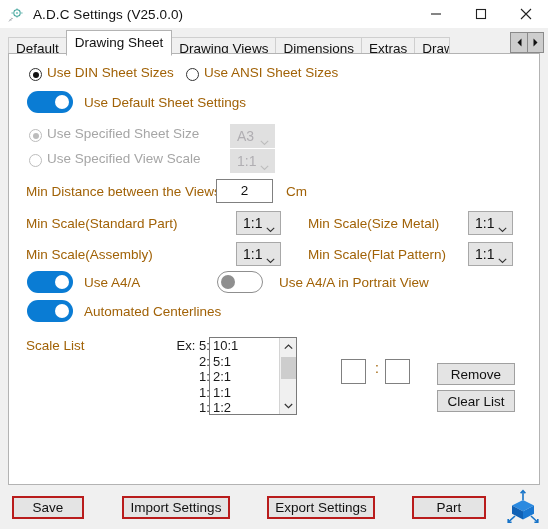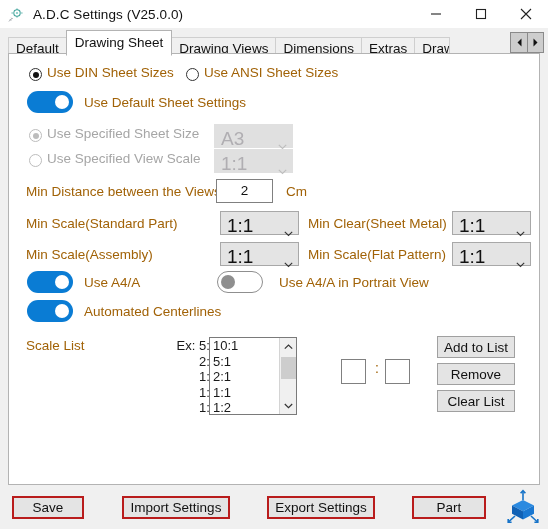--- a/index.html
+++ b/index.html
@@ -114,23 +114,23 @@
   }
   .toggle .knob {
     position: absolute; top: 4px; left: 28px; width: 14px; height: 14px;
     border-radius: 50%; background: #ffffff;
   }
   .toggle.off .track { background: #ffffff; border: 1px solid #8f8f8f; }
   .toggle.off .knob { left: 4px; background: #8f8f8f; }
 
   
   .combo {
-    position: absolute; height: 24px; width: 79px;
+    position: absolute; height: 24px; width: 45px;
     background: #e4e4e4; border: 1px solid #a8a8a8;
-    font-size: 19px; color: #111;
+    font-size: 14px; color: #111; margin-left: 16px;
   }
   .combo .cval { position: absolute; left: 6px; top: 3px; }
   .combo .carrow { position: absolute; right: 5px; top: 8px; }
   .combo.dis { background: #e0e0e0; border-color: #e0e0e0; }
   .combo.dis .cval { color: #b0aeb2; }
 
   
   .tinput {
     position: absolute; background: #ffffff; border: 1px solid #808080;
     font-size: 13.5px; color: #111; text-align: center;
@@ -312,21 +312,21 @@
 
   <div class="lbl" style="left:17px; top:162px;">Min Scale(Standard Part)</div>
   <div class="combo" style="left:211px; top:157px;">
     <span class="cval">1:1</span>
     <span class="carrow">
       <svg width="9" height="6" viewBox="0 0 9 6">
           <path d="M0.8 0.8L4.5 4.4 8.2 0.8" stroke="#333" stroke-width="1.1" fill="none"></path>
         </svg>
     </span>
   </div>
-  <div class="lbl" style="left:299px; top:162px;">Min Clear(Sheet Metal)</div>
+  <div class="lbl" style="left:299px; top:162px;">Min Scale(Size Metal)</div>
   <div class="combo" style="left:443px; top:157px;">
     <span class="cval">1:1</span>
     <span class="carrow">
       <svg width="9" height="6" viewBox="0 0 9 6">
           <path d="M0.8 0.8L4.5 4.4 8.2 0.8" stroke="#333" stroke-width="1.1" fill="none"></path>
         </svg>
     </span>
   </div>
 
   <div class="lbl" style="left:17px; top:193px;">Min Scale(Assembly)</div>
@@ -396,21 +396,20 @@
             <path d="M0.8 1L4.5 4.6 8.2 1" stroke="#333" stroke-width="1.2" fill="none"></path>
           </svg>
       </div>
     </div>
   </div>
 
   <div class="sq" style="left:332px; top:305px;"></div>
   <div class="lbl" style="left:366px; top:306px; font-size:14px;">:</div>
   <div class="sq" style="left:376px; top:305px;"></div>
 
-  <div class="btn" style="left:428px; top:282px; width:78px; height:22px;">Add to List</div>
   <div class="btn" style="left:428px; top:309px; width:78px; height:22px;">Remove</div>
   <div class="btn" style="left:428px; top:336px; width:78px; height:22px;">Clear List</div>
 </div>
 
 <div id="bottombar">
   <div class="bbtn" style="left:12px; width:72px;">Save</div>
   <div class="bbtn" style="left:122px; width:108px;">Import Settings</div>
   <div class="bbtn" style="left:267px; width:108px;">Export Settings</div>
   <div class="bbtn" style="left:412px; width:74px;">Part</div>
 

